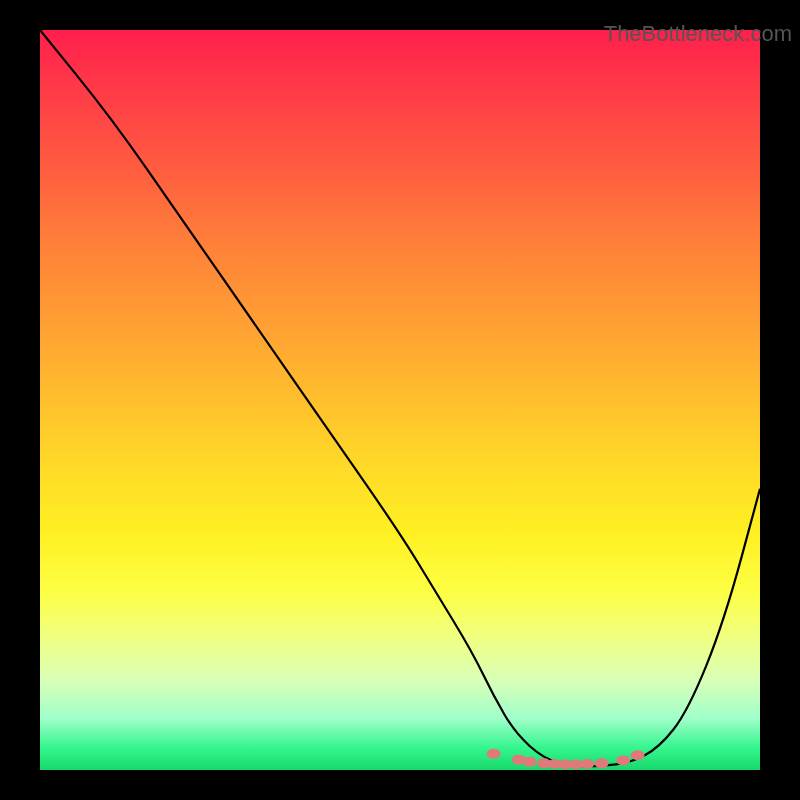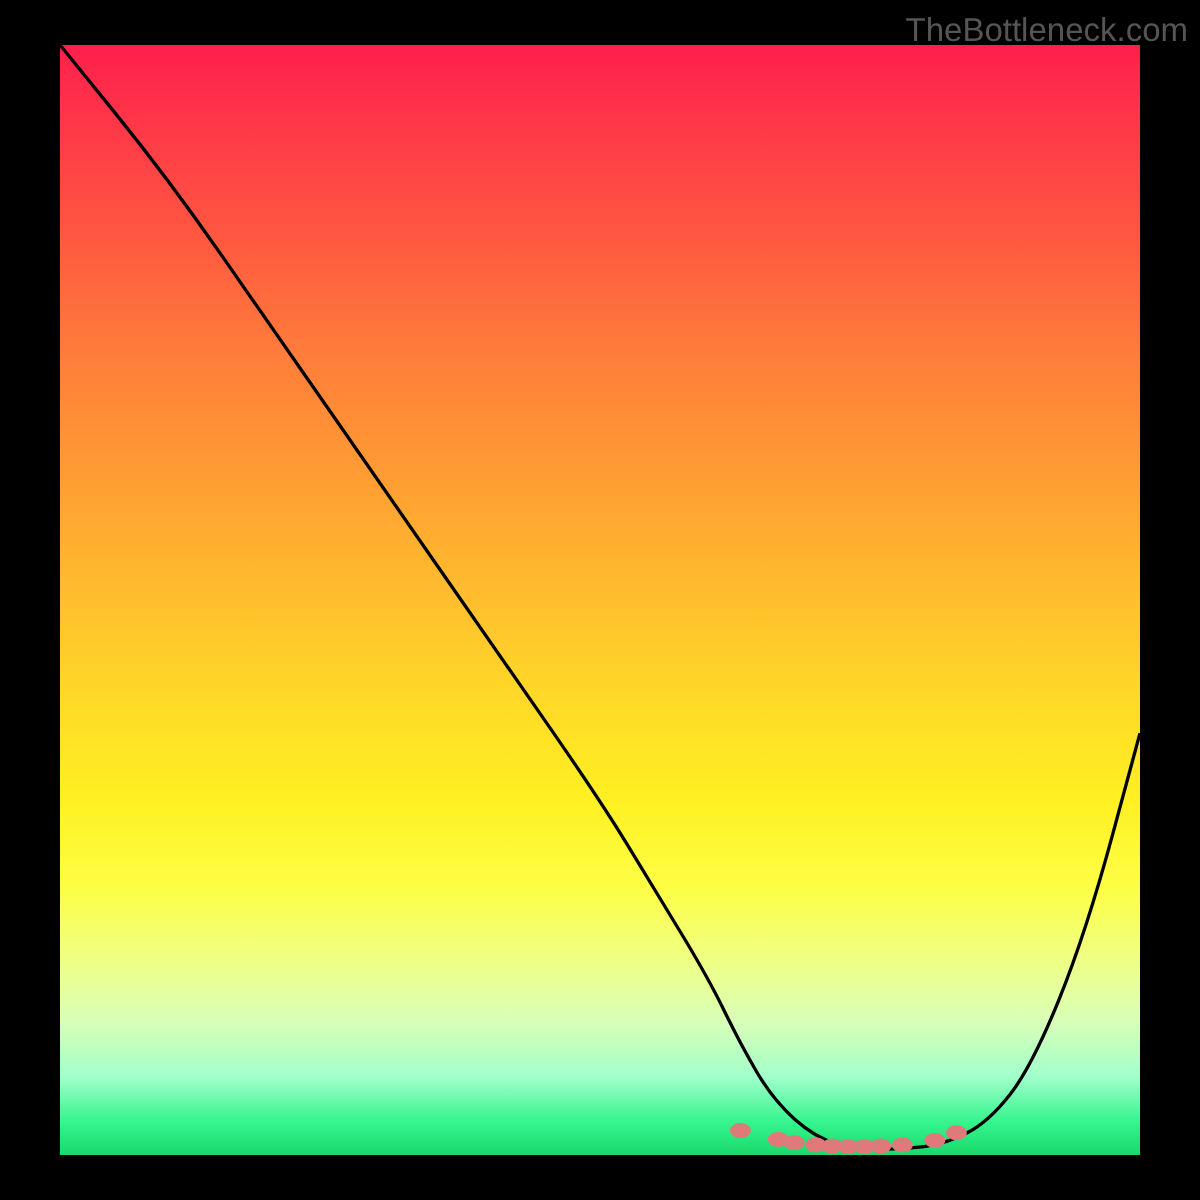--- a/index.html
+++ b/index.html
@@ -6,21 +6,21 @@
     margin: 0;
     padding: 0;
     background: #000;
     width: 800px;
     height: 800px;
     font-family: Arial, sans-serif;
     position: relative;
   }
   .watermark {
     position: absolute;
-    top: 7px;
+    top: 21px;
     right: 8px;
     color: #555;
     font-size: 22px;
     font-weight: 500;
     z-index: 10;
     text-align: right;
   }
   .plot-area {
     position: absolute;
     left: 40px;

